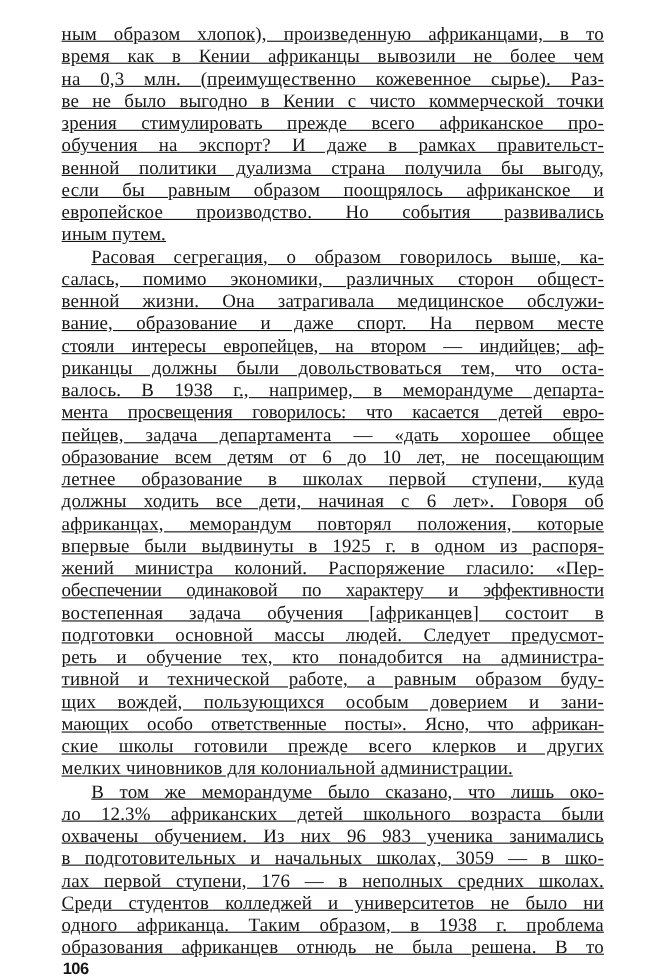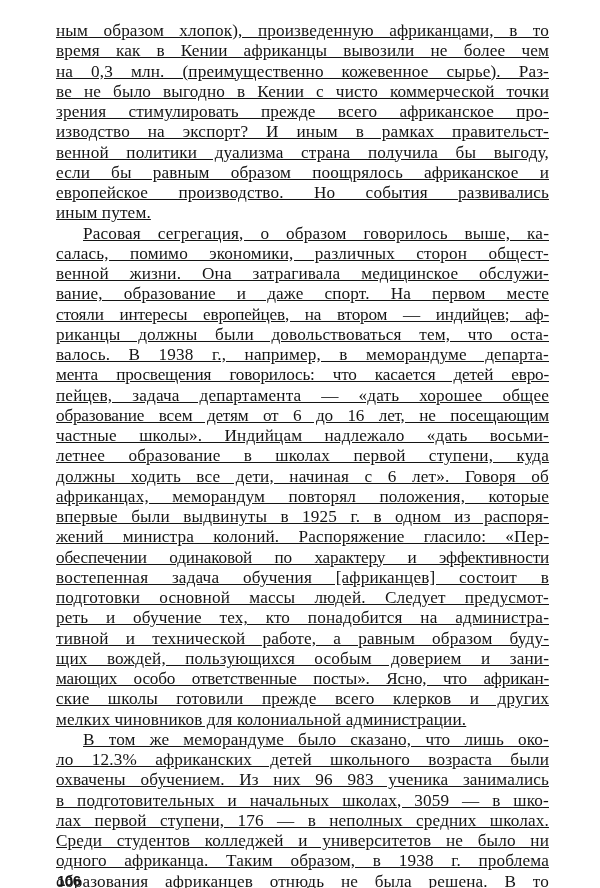--- a/index.html
+++ b/index.html
@@ -58,39 +58,38 @@
 <body>
 
 <div class="page">
 
   <div>
     <span class="line">ным образом хлопок), произведенную африканцами, в то</span>
     <span class="line">время как в Кении африканцы вывозили не более чем</span>
     <span class="line">на 0,3 млн. (преимущественно кожевенное сырье). Раз-</span>
     <span class="line">ве не было выгодно в Кении с чисто коммерческой точки</span>
     <span class="line">зрения стимулировать прежде всего африканское про-</span>
-    <span class="line">изводство на экспорт? И иным в рамках правительст-</span>
+    <span class="line">обучения на экспорт? И даже в рамках правительст-</span>
     <span class="line">венной политики дуализма страна получила бы выгоду,</span>
     <span class="line">если бы равным образом поощрялось африканское и</span>
     <span class="line">европейское производство. Но события развивались</span>
     <span class="line last">иным путем.</span>
   </div>
 
   <div>
     <span class="line indent">Расовая сегрегация, о образом говорилось выше, ка-</span>
     <span class="line">салась, помимо экономики, различных сторон общест-</span>
     <span class="line">венной жизни. Она затрагивала медицинское обслужи-</span>
     <span class="line">вание, образование и даже спорт. На первом месте</span>
     <span class="line tight">стояли интересы европейцев, на втором — индийцев; аф-</span>
     <span class="line">риканцы должны были довольствоваться тем, что оста-</span>
     <span class="line">валось. В 1938 г., например, в меморандуме департа-</span>
     <span class="line tight">мента просвещения говорилось: что касается детей евро-</span>
     <span class="line">пейцев, задача департамента — «дать хорошее общее</span>
-    <span class="line tight">образование всем детям от 6 до 16 лет, не посещающим</span>
-    <span class="line">частные школы». Индийцам надлежало «дать восьми-</span>
+    <span class="line tight">образование всем детям от 6 до 10 лет, не посещающим</span>
     <span class="line">летнее образование в школах первой ступени, куда</span>
     <span class="line">должны ходить все дети, начиная с 6 лет». Говоря об</span>
     <span class="line">африканцах, меморандум повторял положения, которые</span>
     <span class="line">впервые были выдвинуты в 1925 г. в одном из распоря-</span>
     <span class="line">жений министра колоний. Распоряжение гласило: «Пер-</span>
     <span class="line tight">обеспечении одинаковой по характеру и эффективности</span>
     <span class="line">востепенная задача обучения [африканцев] состоит в</span>
     <span class="line">подготовки основной массы людей. Следует предусмот-</span>
     <span class="line">реть и обучение тех, кто понадобится на администра-</span>
     <span class="line">тивной и технической работе, а равным образом буду-</span>

